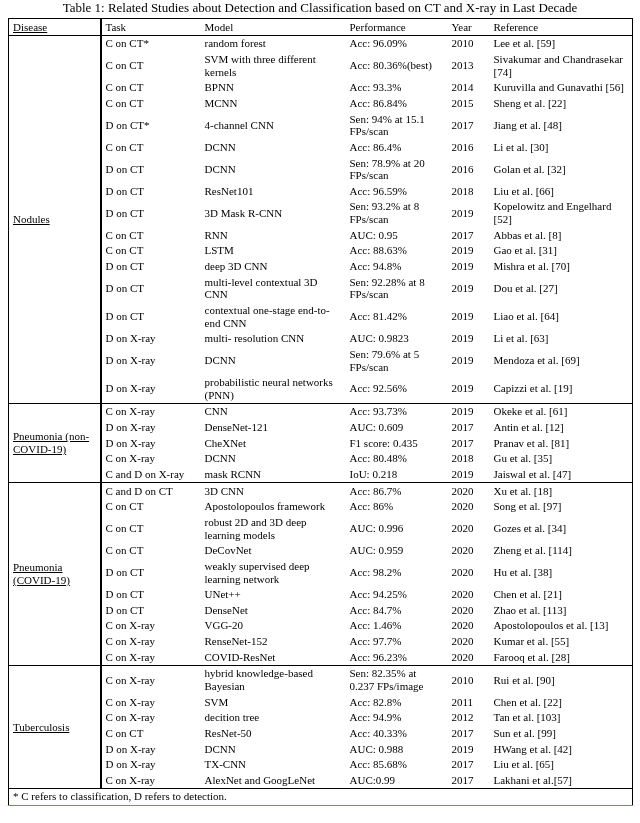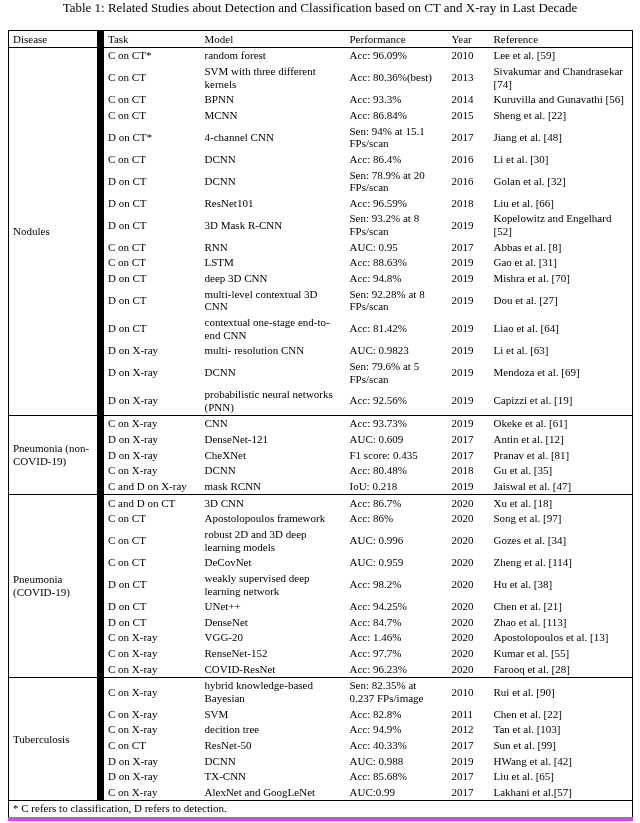--- a/index.html
+++ b/index.html
@@ -5,35 +5,35 @@
   * { box-sizing: border-box; }
   html, body { margin: 0; padding: 0; background: #ffffff; }
   body {
     width: 640px; height: 823px; overflow: hidden;
     font-family: "Liberation Serif", "DejaVu Serif", serif;
     color: #000;
   }
   .page { padding: 1px 8px 0 8px; }
   .caption {
     text-align: center; font-size: 13px; line-height: 1.1;
-    margin: 0 0 15px 0; white-space: nowrap; overflow: hidden;
+    margin: 0 0 3px 0; white-space: nowrap; overflow: hidden;
   }
   table.studies-table {
     border-collapse: collapse; table-layout: fixed; width: 624px;
     border-left: 1px solid #000; border-right: 1px solid #000;
     font-size: 11px;
   }
   th, td {
     padding: 1.5px 4px; line-height: 1.15; vertical-align: middle;
     text-align: left; font-weight: normal; word-wrap: break-word;
   }
   thead th { border-top: 1px solid #000; border-bottom: 1px solid #000; }
-  th.disease-col, td.disease-cell { border-right: 7px solid #000000; }
+  th.disease-col, td.disease-cell { border-right: 2px solid #000000; text-decoration: underline; }
   tr.section-start td { border-top: 1px solid #000; margin-left: 45px; }
-  td.footnote-cell { border-top: 1px solid #000; border-bottom: 4px solid #d946ef; }
+  td.footnote-cell { border-top: 1px solid #000; border-bottom: 1px solid #d946ef; }
 </style>
 </head>
 <body>
 
 <div class="page">
   <div class="caption">Table 1: Related Studies about Detection and Classification based on CT and X-ray in Last Decade</div>
 
   <table class="studies-table">
     <colgroup>
       <col style="width:92px">

